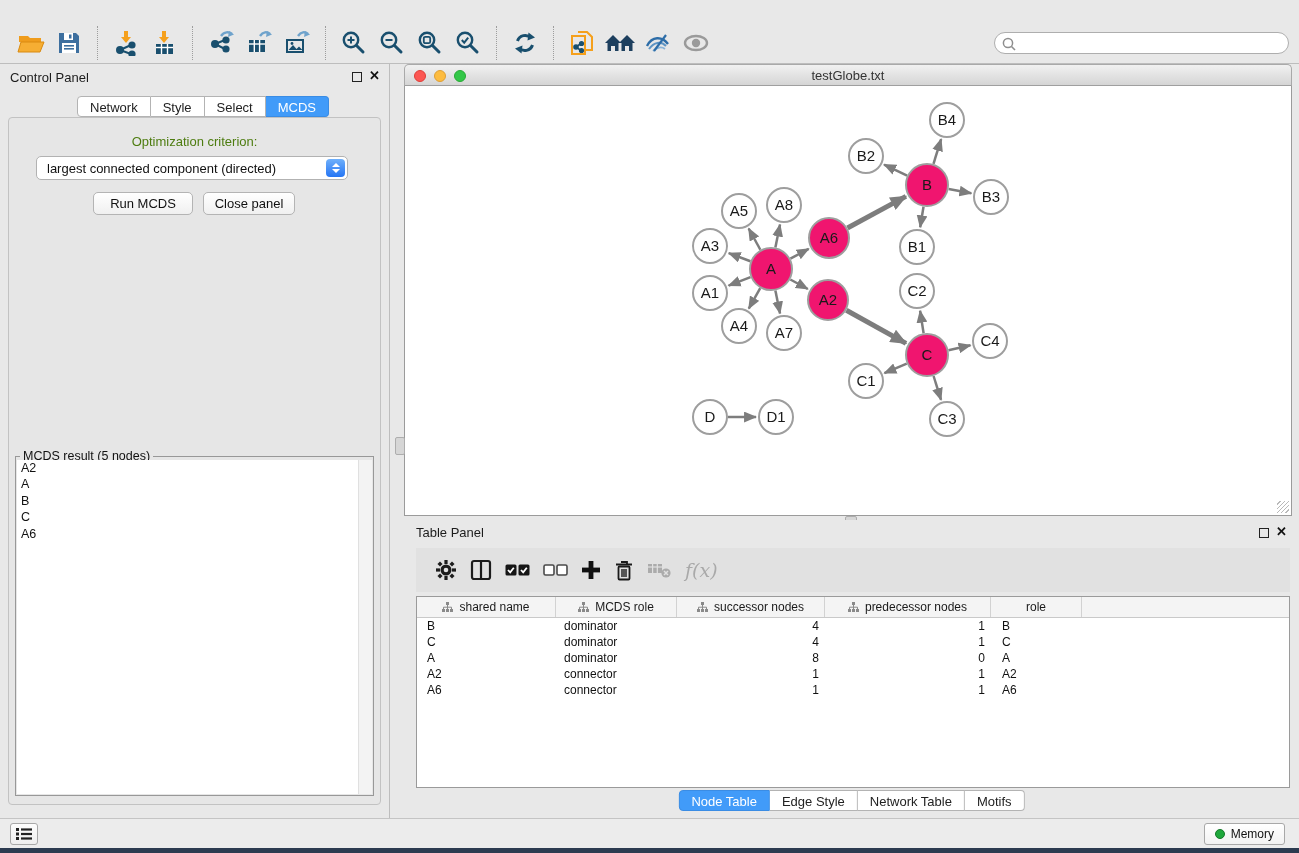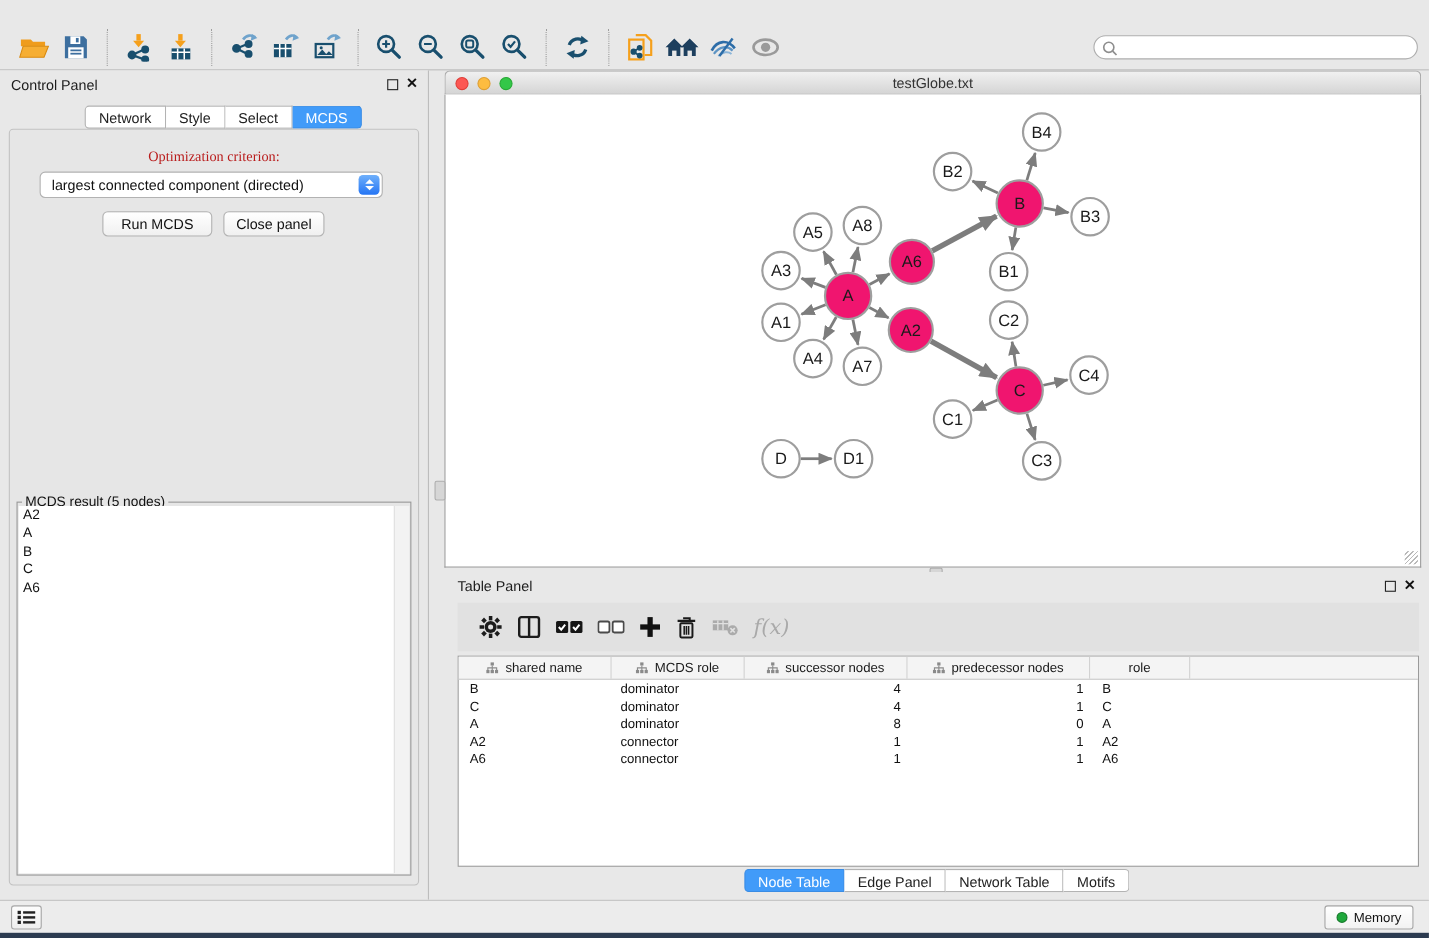--- a/index.html
+++ b/index.html
@@ -35,21 +35,21 @@
   .cp-float{right:27px;} .cp-close{right:9px;}
   .tabs{display:flex;}
   .tab{height:21px;line-height:21px;text-align:center;font-size:13px;color:#222;background:#fff;
     border:1px solid #b3b3b3;border-left:none;box-sizing:border-box;padding:0 12px;}
   .tab:first-child{border-left:1px solid #b3b3b3;border-radius:4px 0 0 4px;}
   .tab:last-child{border-radius:0 4px 4px 0;}
   .tab.active{background:#419bf9;border-color:#3a8ce4;color:#fff;}
   .cp-tabs{position:absolute;left:77px;top:32px;}
   .cp-body{position:absolute;left:8px;top:53px;width:373px;height:688px;background:#e6e6e6;
     border:1px solid #c2c2c2;border-radius:4px;box-sizing:border-box;}
-  .opt-label{position:absolute;left:0;right:0;top:16px;text-align:center;font-size:13px;color:#b91c1c;font-family:Liberation Serif, serif;}
+  .opt-label{position:absolute;left:0;right:0;top:16px;text-align:center;font-size:13px;color:#4d7c0f;}
   .combo{position:absolute;left:27px;top:38px;width:312px;height:24px;background:#fff;border:1px solid #b2b2b2;
     border-radius:5px;box-sizing:border-box;}
   .combo .val{position:absolute;left:10px;top:4px;font-size:13px;color:#111;white-space:nowrap;}
   .combo .step{position:absolute;right:2px;top:2px;width:19px;height:18px;border-radius:4px;
     background:linear-gradient(#6fb0fb,#2575f4);display:flex;flex-direction:column;align-items:center;justify-content:center;gap:2px;}
   .chev{width:0;height:0;border-left:4px solid transparent;border-right:4px solid transparent;}
   .chev.up{border-bottom:4px solid #fff;}
   .chev.down{border-top:4px solid #fff;}
   .cp-btn{position:absolute;top:74px;height:23px;background:linear-gradient(#ffffff,#f0f0f0);
     border:1px solid #b4b4b4;border-radius:5px;box-sizing:border-box;font-size:13px;color:#111;
@@ -603,21 +603,21 @@
             <div class="td" style="width: 121px; text-align: left; padding-left: 8px;">connector</div>
             <div class="td" style="width: 148px; text-align: right; padding-right: 6px;">1</div>
             <div class="td" style="width: 166px; text-align: right; padding-right: 6px;">1</div>
             <div class="td" style="width: 91px; text-align: left; padding-left: 11px;">A6</div>
           </div>
         </div>
     </div>
 
     <div class="tabs tp-tabs" id="table-tabs">
         <div class="tab active">Node Table</div>
-        <div class="tab">Edge Panel</div>
+        <div class="tab">Edge Style</div>
         <div class="tab">Network Table</div>
         <div class="tab">Motifs</div>
       </div>
   </div>
 
   <div class="statusbar">
     <div class="list-btn">
       <svg width="18" height="16" viewBox="0 0 18 16">
           <g fill="#222">
             <rect x="1" y="2" width="3" height="3"></rect>

